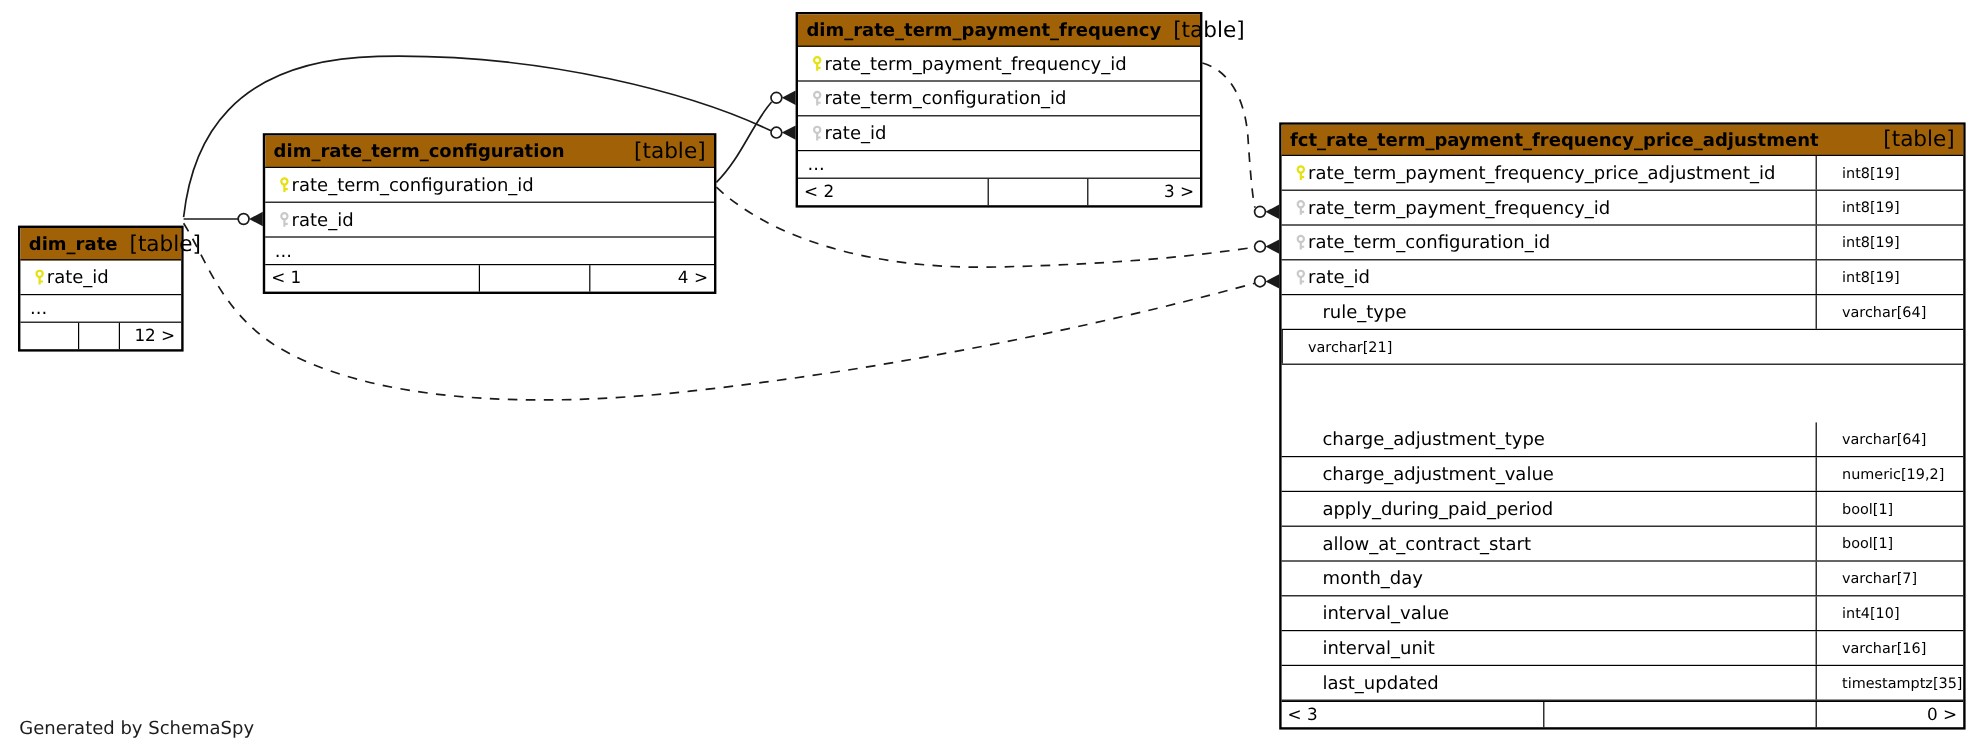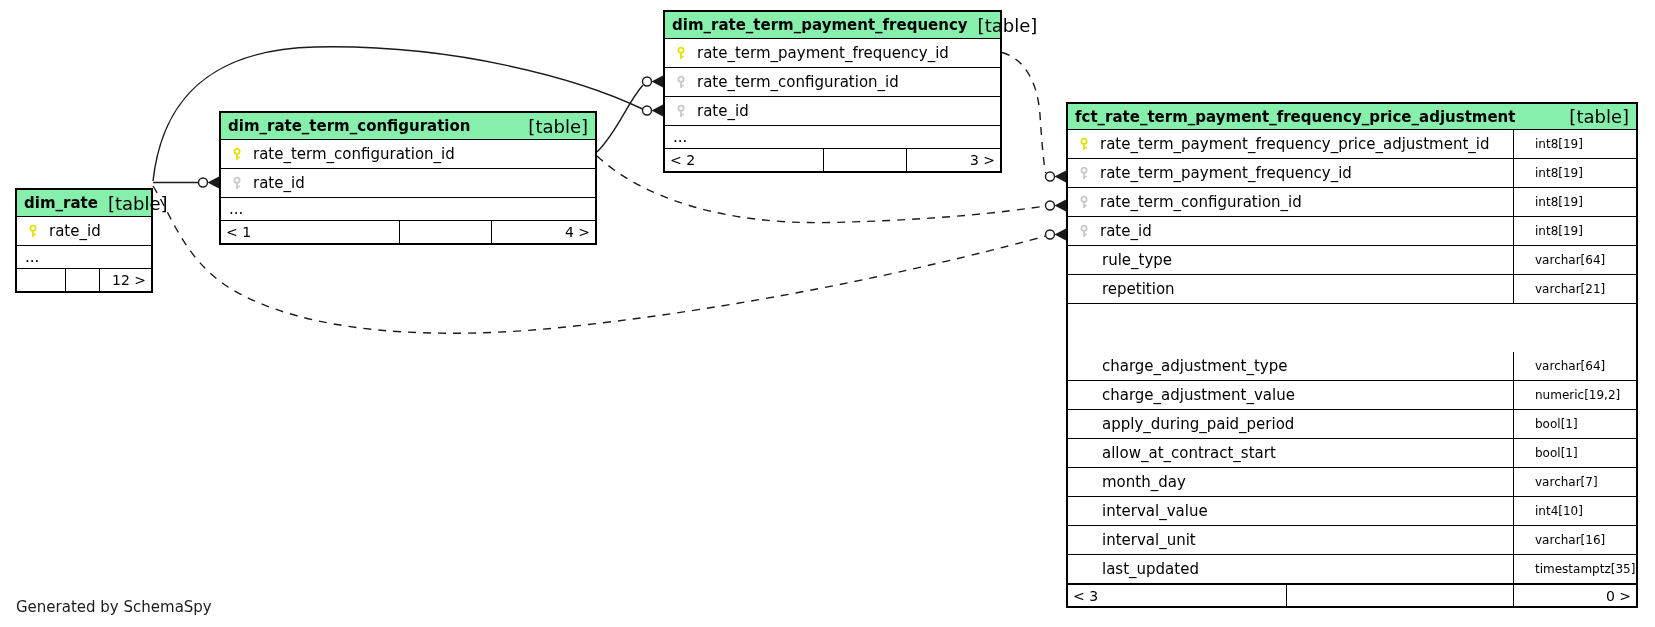--- a/index.html
+++ b/index.html
@@ -1,26 +1,26 @@
 <!DOCTYPE html>
 <html><head>
 <meta charset="utf-8">
 <style>
   html,body{margin:0;padding:0;background:#ffffff;}
   #canvas{position:relative;width:1655px;height:627px;background:#fff;overflow:hidden;
           font-family:"DejaVu Sans","Liberation Sans",sans-serif;color:#000;}
   .tbl{position:absolute;border:2px solid #000;background:#fff;box-sizing:border-box;}
-  .hdr{display:flex;align-items:center;justify-content:space-between;background:#86efac;
+  .hdr{display:flex;align-items:center;justify-content:space-between;background:#a16207;
        border-bottom:1.5px solid #000;padding:0 7px;box-sizing:border-box;}
   .hname{font-weight:bold;font-size:15px;white-space:nowrap;}
   .htag{font-size:18px;white-space:nowrap;padding-left:10px;}
   .row{position:relative;border-bottom:1.5px solid #000;display:flex;align-items:center;
        box-sizing:border-box;font-size:15px;white-space:nowrap;}
   .row:last-of-type{border-bottom:none;}
-  .cname{flex:1 1 auto;padding-left:32px;position:relative;display:flex;align-items:center;height:100%;}
+  .cname{flex:1 1 auto;padding-left:22px;position:relative;display:flex;align-items:center;height:100%;}
   .cname.noicon{padding-left:34px;}
   .keywrap{position:absolute;left:9px;top:50%;transform:translateY(-50%);width:14px;height:14px;}
   .ctype{flex:0 0 auto;border-left:1.5px solid #000;height:100%;display:flex;align-items:center;
          padding-left:21px;font-size:12px;box-sizing:border-box;}
   .dots{border-bottom:1.5px solid #000;display:flex;align-items:center;padding-left:8px;
         font-size:15px;box-sizing:border-box;}
   .foot{display:flex;box-sizing:border-box;}
   .fc{box-sizing:border-box;border-right:1.5px solid #000;font-size:14px;display:flex;
       align-items:center;padding:0 5px;}
   .fc:last-child{border-right:none;justify-content:flex-end;}
@@ -202,23 +202,20 @@
       <div class="ctype" style="width:123px;">int8[19]</div>
     </div>
 
     <div class="row" style="height:29px;text-align:right;">
       <div class="cname noicon">
           <span>rule_type</span>
         </div>
       <div class="ctype" style="width:123px;">varchar[64]</div>
     </div>
     <div class="row" style="height:29px;">
-      <div class="cname noicon">
-          <span>repetition</span>
-        </div>
       <div class="ctype" style="width:123px;">varchar[21]</div>
     </div>
     <div class="row" style="height:29px;margin-top:48px;">
       <div class="cname noicon">
           <span>charge_adjustment_type</span>
         </div>
       <div class="ctype" style="width:123px;">varchar[64]</div>
     </div>
     <div class="row" style="height:29px;">
       <div class="cname noicon">

